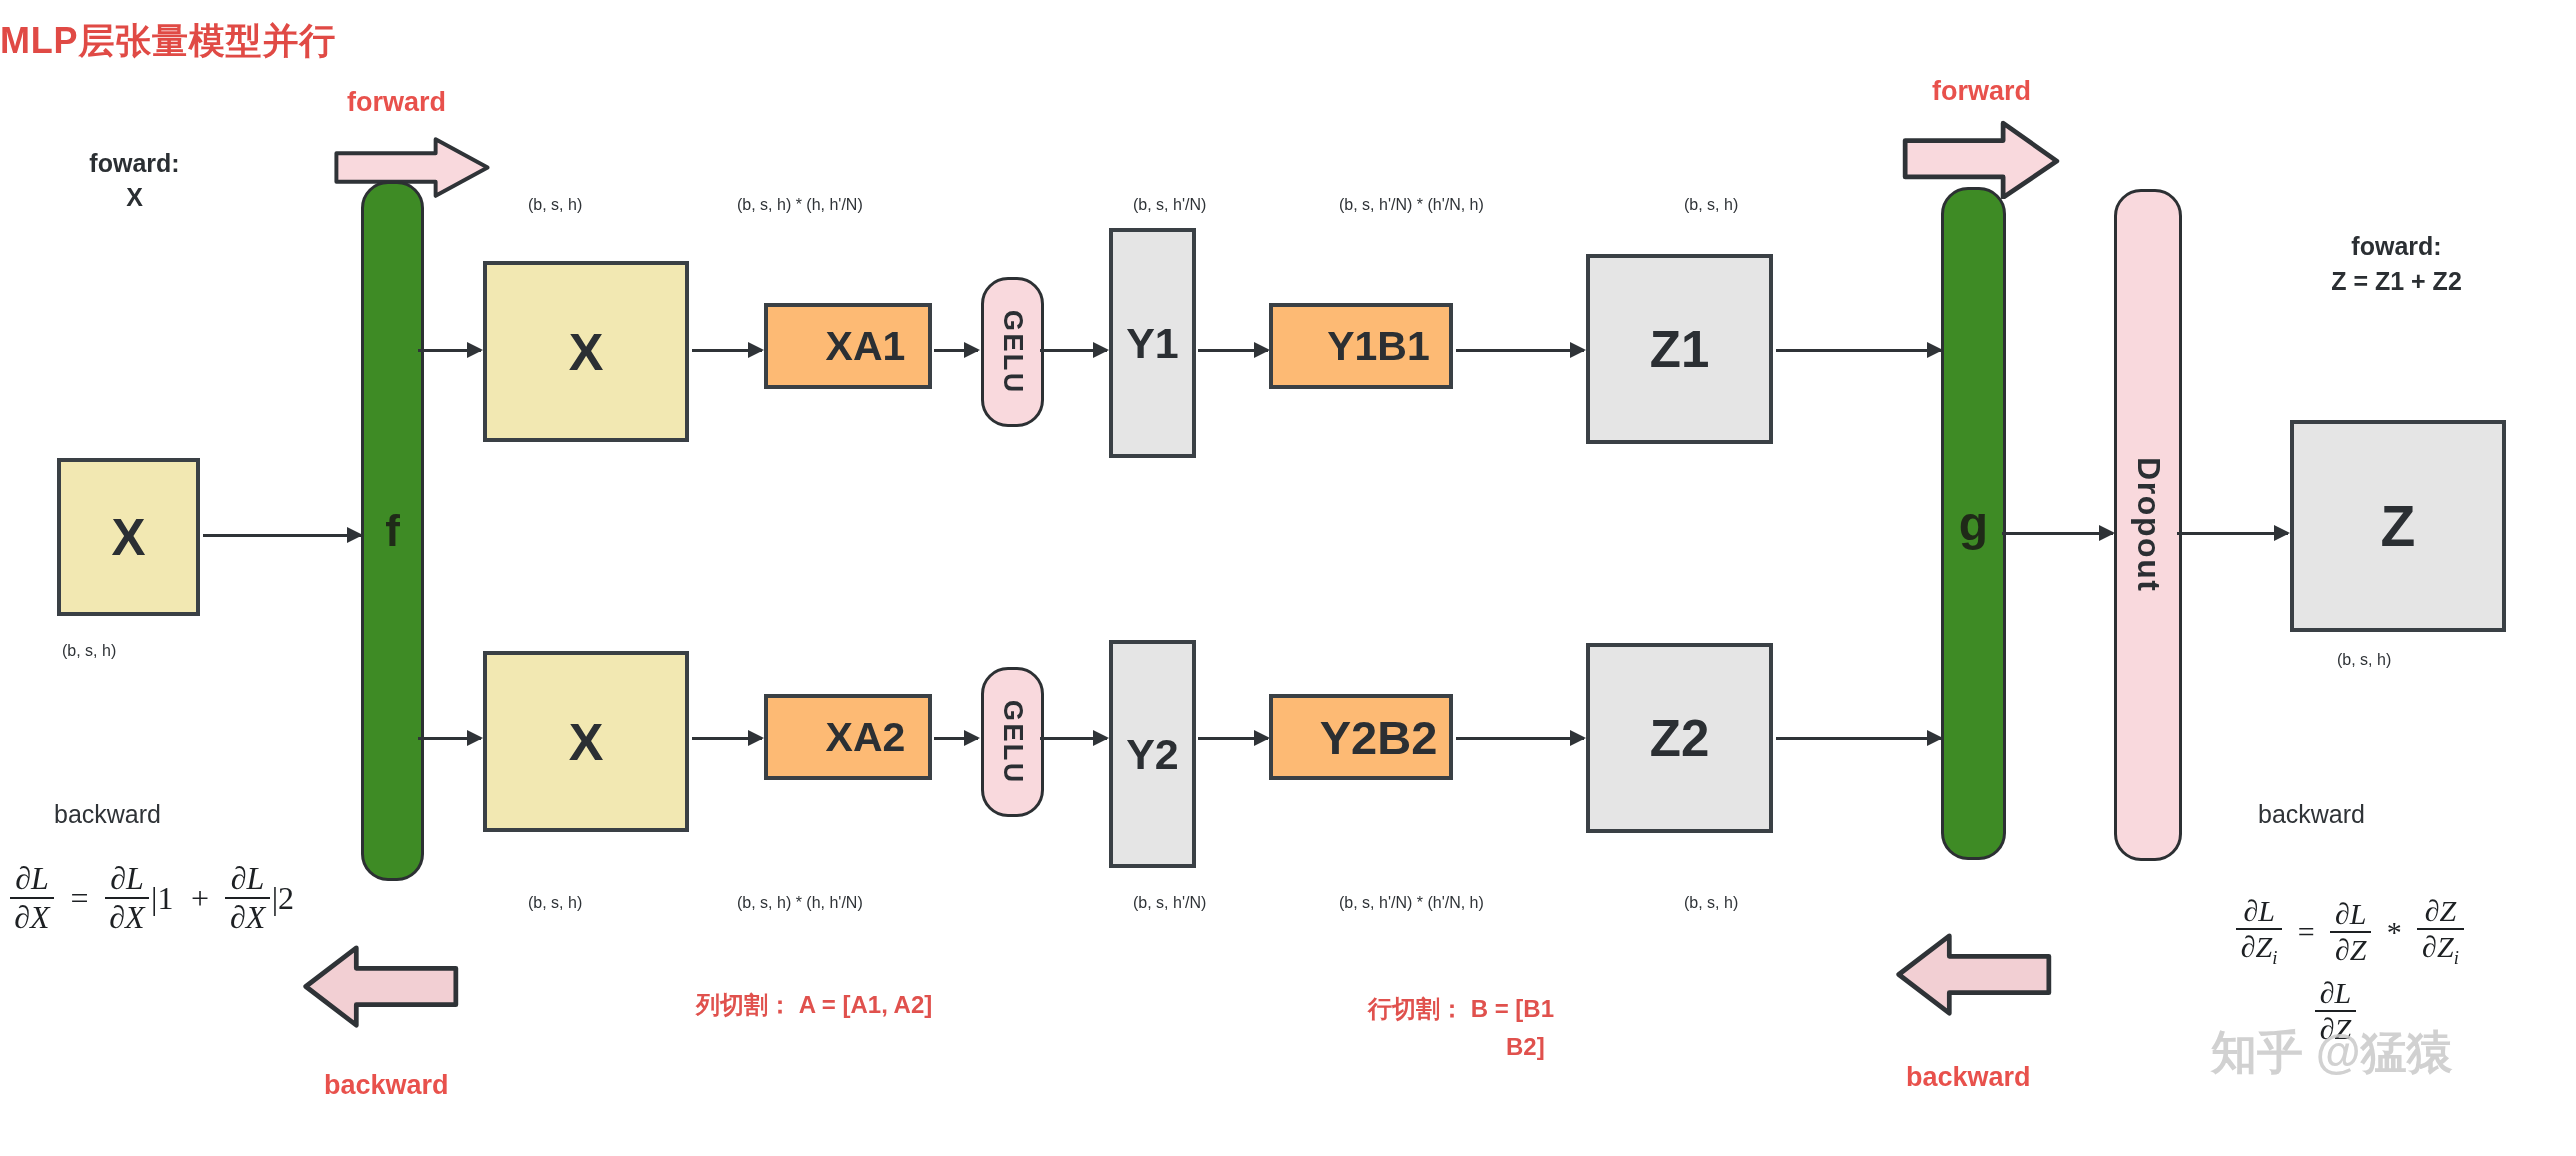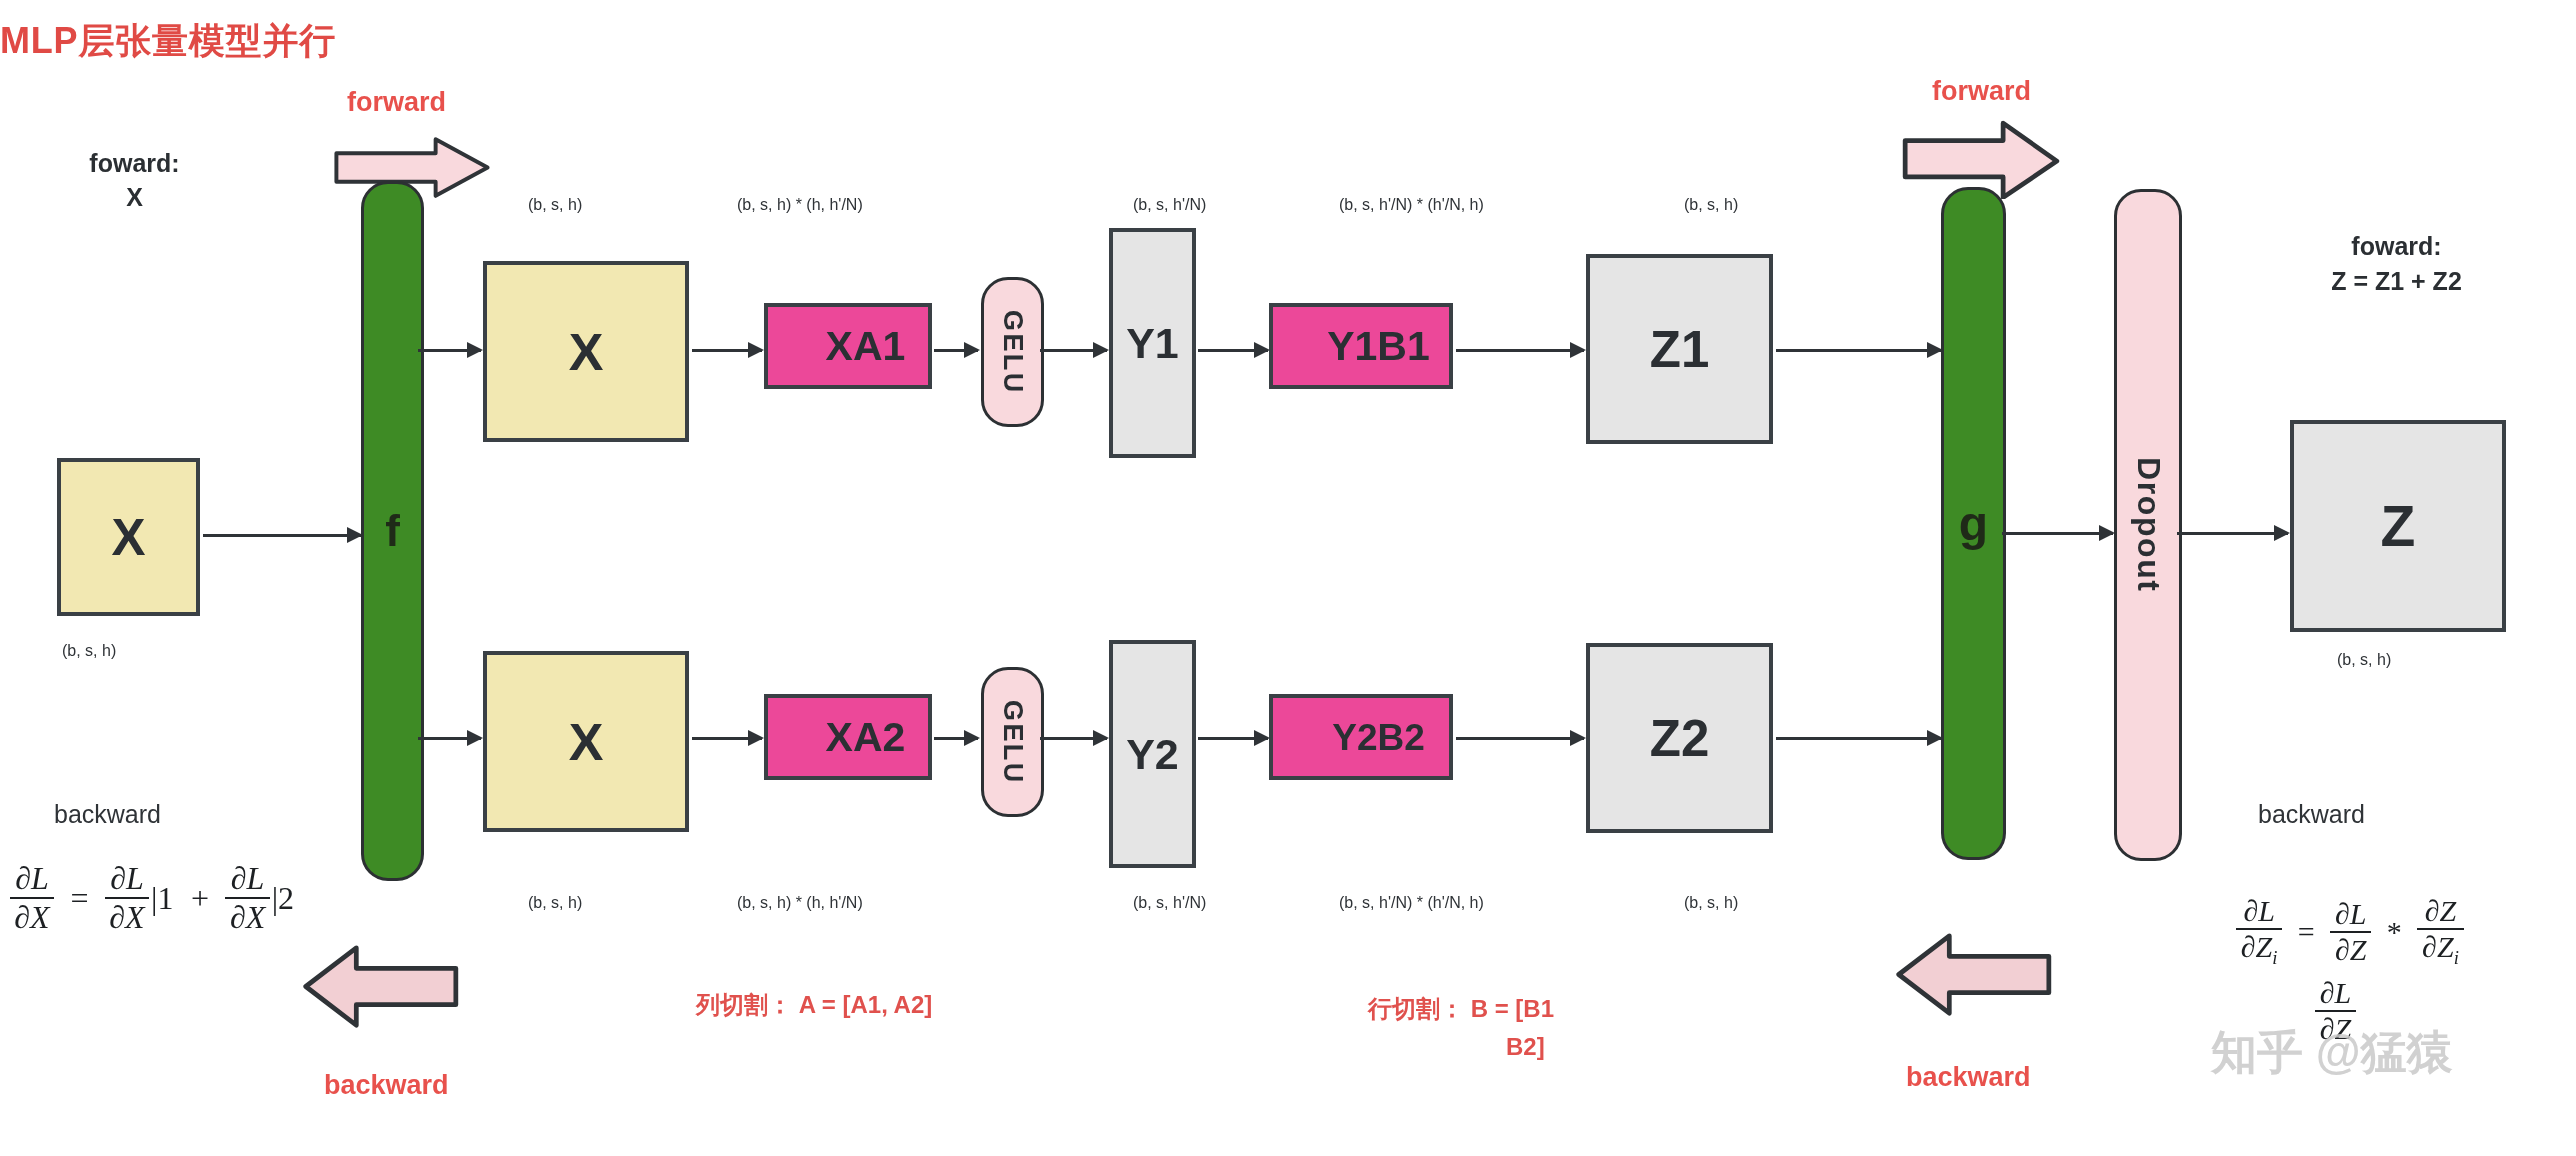--- a/index.html
+++ b/index.html
@@ -14,21 +14,21 @@
     left:0;top:17.4px;width:2576px;text-align:left;
     font-size:36px;font-weight:700;color:#e04a45;letter-spacing:0.8px;
   }
   
   .box{
     position:absolute;border:4px solid #3a4045;box-sizing:border-box;
     display:flex;align-items:center;justify-content:center;
     font-weight:700;color:#2b2f33;line-height:1;
   }
   .yellow{background:#f2e8b2;}
-  .cyan{background:#ec4899;padding-left:35px;}
+  .cyan{background:#fdba74;padding-left:35px;}
   .green{background:#e5e5e5;}
   .pill-green{background:#3e8b25;border:3.2px solid #2c3033;border-radius:27px;}
   .pill-pink{background:#f9d9dd;border:3.2px solid #2c3033;border-radius:27px;}
   .vtext{
     writing-mode:vertical-rl;text-orientation:mixed;
     letter-spacing:2.4px;font-weight:700;color:#2b2f33;
   }
   
   .dim{
     position:absolute;font-size:16px;font-weight:400;color:#2f3337;
@@ -170,21 +170,21 @@
 <div class="pill-pink" style="position:absolute;left:981px;top:667px;width:57px;height:144px;display:flex;align-items:center;justify-content:center;">
   <span class="vtext" style="font-size:27px;">GELU</span>
 </div>
 <div class="conn" style="left:1040px;top:737px;width:67px;"></div>
 
 <div class="box green" style="left:1109px;top:620px;width:87px;height:228px;font-size:43px;margin-top:20px;">
   <span>Y2</span>
 </div>
 <div class="conn" style="left:1198px;top:737px;width:70px;"></div>
 
-<div class="box cyan" style="left:1269px;top:694px;width:184px;height:86px;font-size:37px;">
+<div class="box cyan" style="left:1269px;top:694px;width:184px;height:86px;font-size:47px;">
   <span>Y2B2</span>
 </div>
 <div class="conn" style="left:1456px;top:737px;width:128px;"></div>
 
 <div class="box green" style="left:1586px;top:643px;width:187px;height:190px;font-size:51px;">
   <span>Z2</span>
 </div>
 <div class="conn" style="left:1776px;top:737px;width:165px;"></div>
 
 <div class="dim" style="left:528px;top:894px;">(b, s, h)</div>

